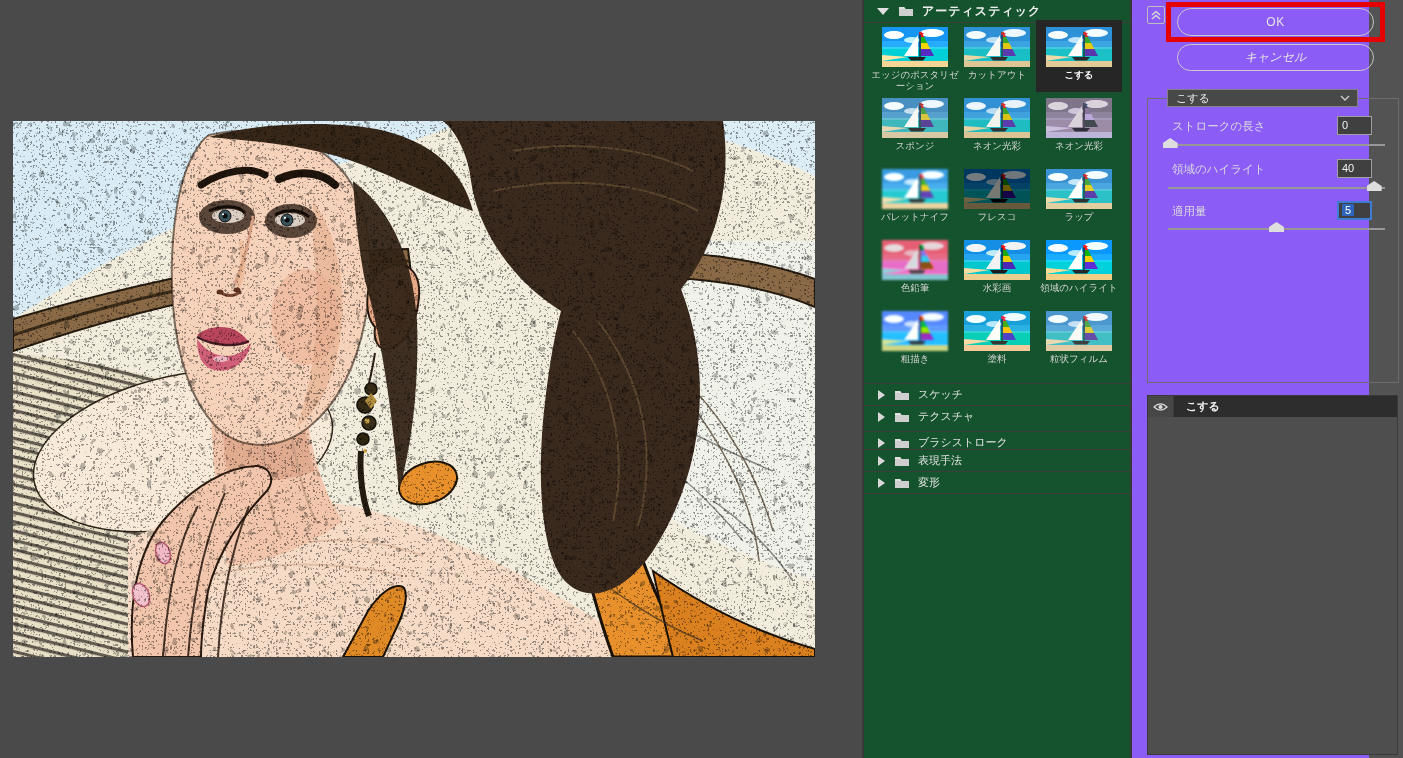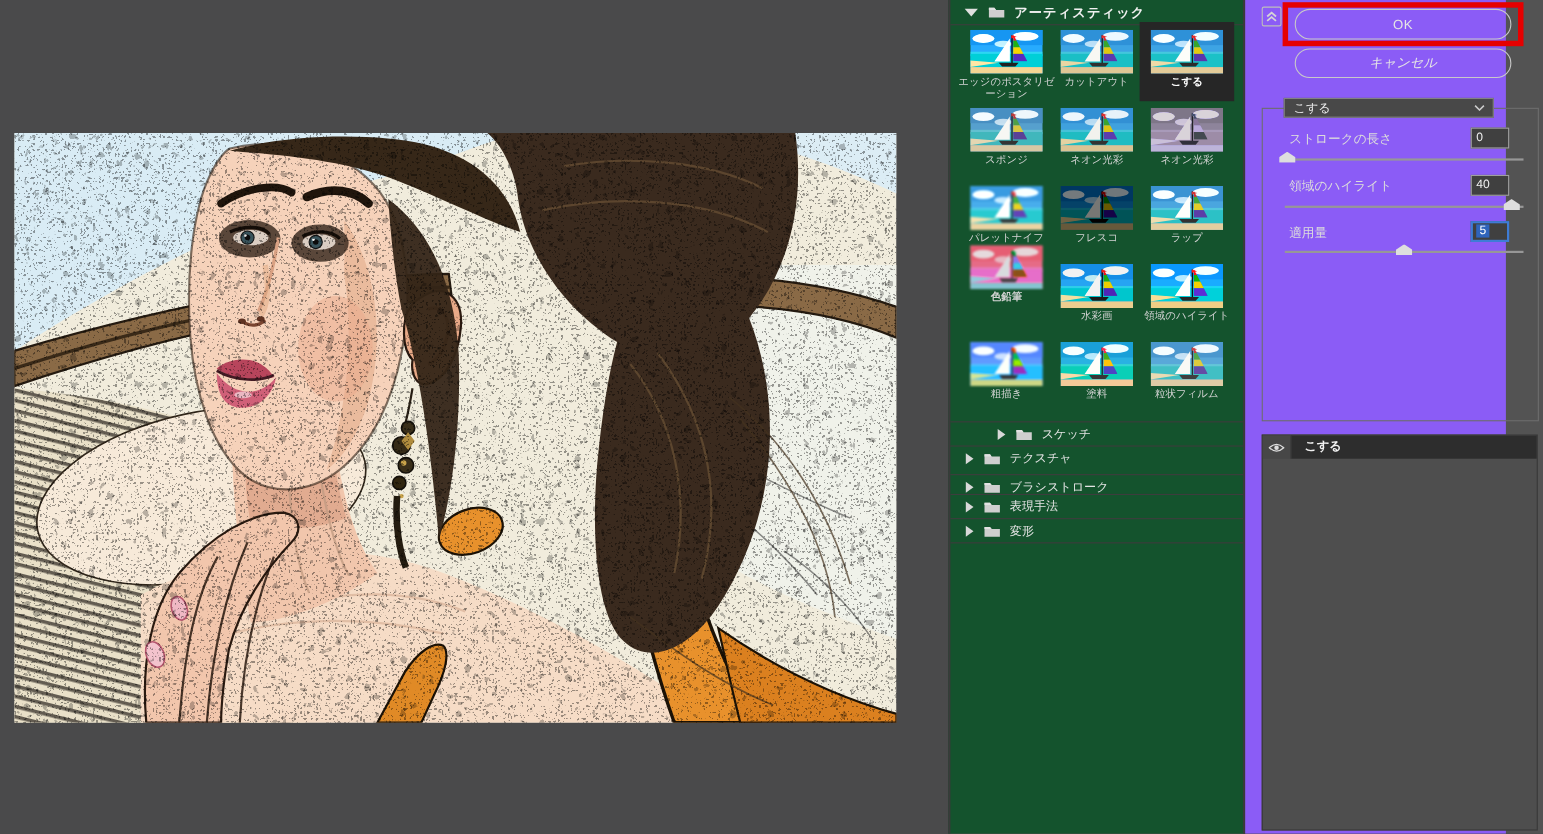--- a/index.html
+++ b/index.html
@@ -503,21 +503,21 @@
       <rect x="39" y="16" width="13" height="6" fill="#d8c32a"></rect>
       <rect x="39" y="22" width="13" height="7" fill="#5a3fa0"></rect>
     </g>
     <rect x="37.4" y="5" width="1.2" height="26" fill="#222"></rect>
     <path d="M37.4,5 l5,1.5 l-5,1.5 Z" fill="#c33"></path>
     <path d="M26,30 h18 l-3,3.5 h-12 Z" fill="#333"></path>
   </svg>
           </div>
           <div class="thumb-label">ラップ</div>
         </div>
-        <div class="thumb-cell" style="left: 8px; top: 216px; font-weight: bold;">
+        <div class="thumb-cell" style="left: 8px; top: 233px;">
           <div class="thumb-img v-pencil">
             <svg viewBox="0 0 66 40" width="66" height="40">
     <defs>
                 <clipPath id="sail9">
                   <path d="M39,4 L39,29 L52,29 Z"></path>
                 </clipPath>
               </defs>
     <rect width="66" height="40" fill="#4a9fd4"></rect>
     <rect width="66" height="14" fill="#3c8ec9"></rect>
     <ellipse cx="12" cy="8" rx="10" ry="4" fill="#eef6fb"></ellipse>
@@ -691,21 +691,21 @@
     </g>
     <rect x="37.4" y="5" width="1.2" height="26" fill="#222"></rect>
     <path d="M37.4,5 l5,1.5 l-5,1.5 Z" fill="#c33"></path>
     <path d="M26,30 h18 l-3,3.5 h-12 Z" fill="#333"></path>
   </svg>
           </div>
           <div class="thumb-label">粒状フィルム</div>
         </div>
       </div>
     <div id="category-list">
-        <div class="cat-row" style="top: 383px; padding-left: 29px;">
+        <div class="cat-row" style="top: 383px;">
           <span class="tri-right"></span>
      <span class="folder-ic">
        <svg viewBox="0 0 16 12" width="16" height="12">
               <path d="M1,2 h5 l1.5,2 H15 v7 H1 Z" fill="#cfcfcf"></path>
               <path d="M1,2 h5 l1.5,2 H1 Z" fill="#e2e2e2"></path>
             </svg>
      </span>
      <span class="label">スケッチ</span>
         </div>
         <div class="cat-row" style="top: 405px;">

